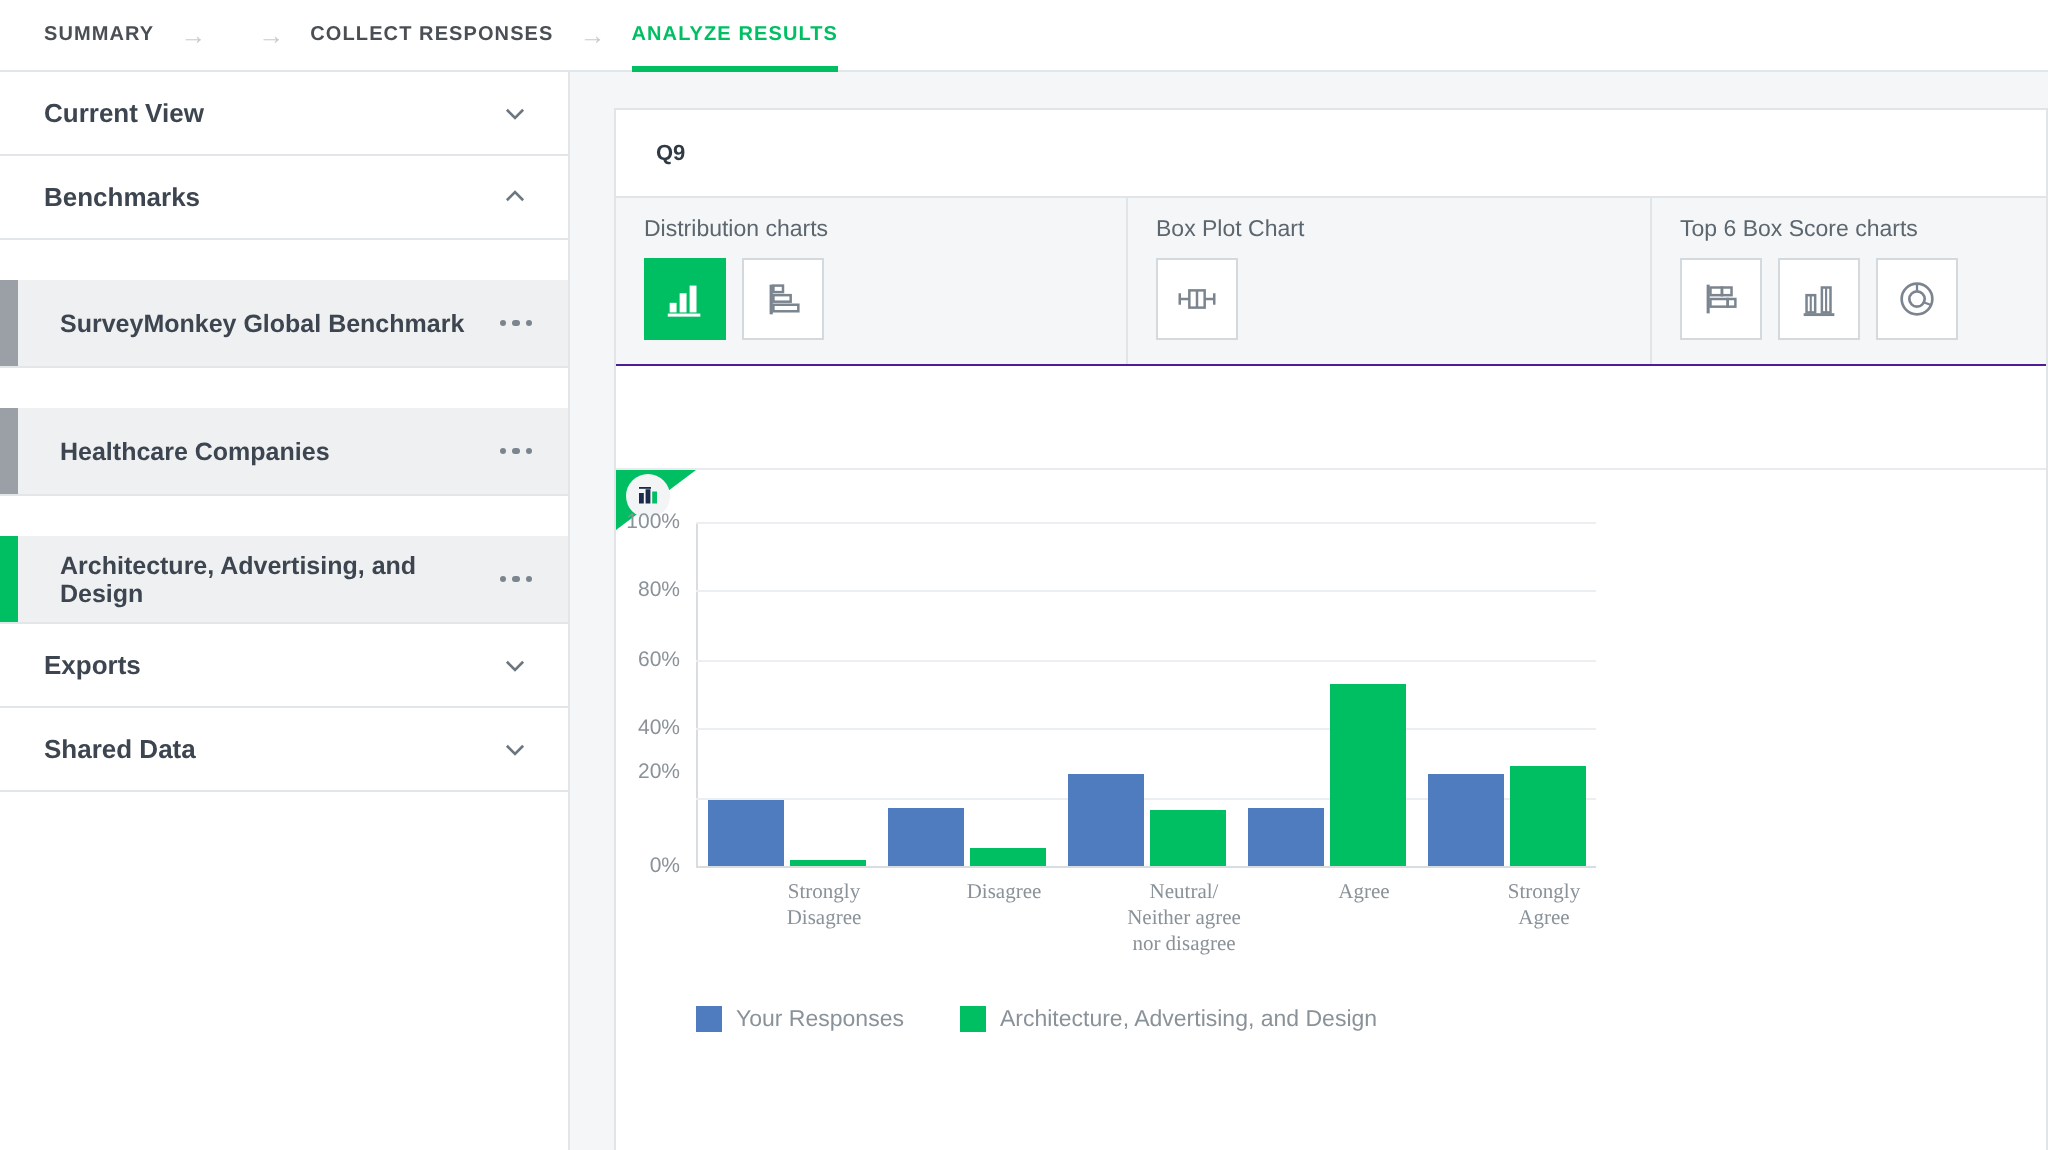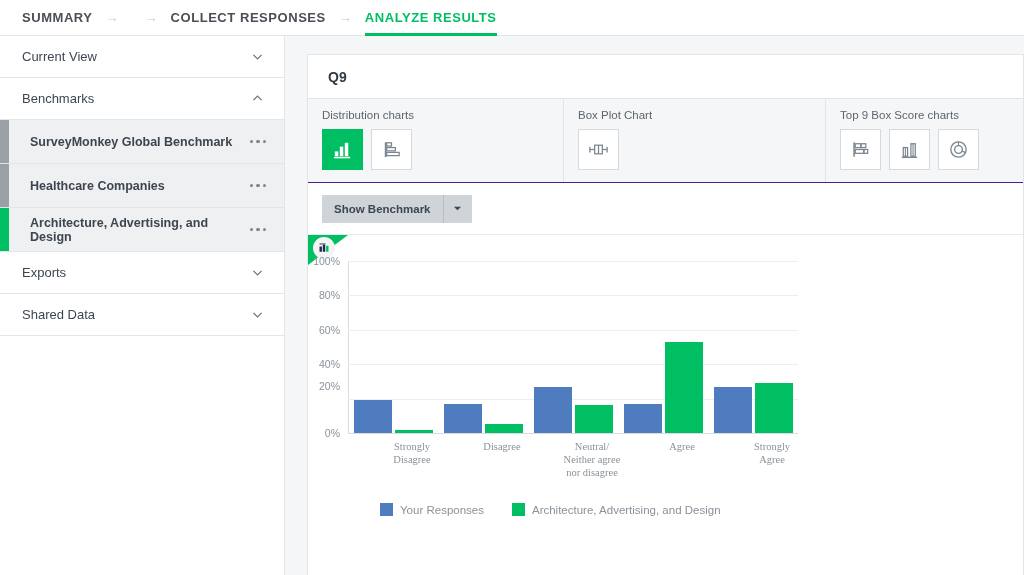--- a/index.html
+++ b/index.html
@@ -12,21 +12,21 @@
   
   .topnav {
     height: 36px; width: 1024px;
     background: #ffffff;
     display: flex; align-items: center;
     padding-left: 22px;
     border-bottom: 1px solid #e3e6e8;
     position: relative;
   }
   .crumb {
-    font-size: 13px; font-weight: bold; letter-spacing: .55px;
+    font-size: 10px; font-weight: bold; letter-spacing: .55px;
     color: #4a4f55; white-space: nowrap; height: 36px;
     display: flex; align-items: center; position: relative;
   }
   .crumb.active { color: #00bf63; }
   .crumb.active::after {
     content: ""; position: absolute; left: 0; right: 0; bottom: 0;
     height: 3px; background: #00bf63;
   }
   .crumb-arrow {
     color: #c6ccd1; font-size: 13px; margin: 0 13px;
@@ -39,50 +39,51 @@
   
   .sidebar {
     width: 285px; height: 539px; background: #ffffff;
     border-right: 1px solid #e3e6e8; flex: none;
     overflow: hidden;
   }
   .side-row {
     height: 42px; display: flex; align-items: center;
     padding: 0 20px 0 22px;
     border-bottom: 1px solid #e3e6e8;
-    font-size: 13px; font-weight: normal; color: #3d4650;
+    font-size: 13px; font-weight: bold; color: #3d4650;
     justify-content: space-between; background: #ffffff;
   }
   .chev { width: 13px; height: 13px; flex: none; color: #6b7680; }
   .chev svg { display: block; }
 
   .bm-item {
     height: 44px; display: flex; align-items: center;
     background: #eef0f1; border-bottom: 1px solid #e3e6e8;
     position: relative; padding-left: 30px; padding-right: 18px;
     justify-content: space-between;
+    margin-top: 20px;
   }
   .bm-bar { position: absolute; left: 0; top: 0; bottom: 0; width: 9px; }
   .bm-label { font-size: 12.5px; font-weight: bold; color: #3d4650; }
   .dots { display: flex; gap: 3px; align-items: center; }
   .dots i { width: 3.5px; height: 3.5px; border-radius: 50%; background: #7b858f; display: block; }
 
   
   .main {
     flex: 1; height: 539px; background: #f4f6f7;
     padding: 18px 0 0 22px; overflow: hidden;
   }
   .card {
     background: #ffffff; border: 1px solid #e1e5e8;
     width: 100%; height: 100%;
   }
 
   .q-head {
     height: 44px; display: flex; align-items: center;
-    padding-left: 20px; font-size: 14px; font-weight: bold; color: #2f3a45;
+    padding-left: 20px; font-size: 11px; font-weight: bold; color: #2f3a45;
     border-bottom: 1px solid #e1e5e8;
   }
 
   
   .tool-row { display: flex; background: #f4f6f7; border-bottom: 1px solid #4c1d95; }
   .tool-group { padding: 10px 14px 12px 14px; border-right: 1px solid #e1e5e8; }
   .tool-group:last-child { border-right: none; }
   .tg-dist { width: 256px; }
   .tg-box  { width: 262px; }
   .tg-top  { flex: 1; }
@@ -146,21 +147,21 @@
   .bar { width: 38px; }
   .bar.b { background: #4f7cbf; }
   .bar.g { background: #00bf63; }
 
   .xlabels { margin-left: 59px; width: 450px; display: flex; font-family: Liberation Serif, serif; }
   .xl {
     flex: 1; text-align: center; font-size: 10.5px; color: #8a9299;
     line-height: 13px; padding-top: 7px; white-space: pre-line;
   }
 
-  .legend { margin-left: 72px; margin-top: 24px; display: flex; gap: 28px; align-items: center; }
+  .legend { margin-left: 40px; margin-top: 24px; display: flex; gap: 28px; align-items: center; }
   .lg { display: flex; align-items: center; gap: 7px; }
   .sw { width: 13px; height: 13px; flex: none; }
   .lg span { font-size: 11.5px; color: #8a9299; }
 </style>
 </head>
 <body>
 
 <div class="topnav">
   <div class="crumb">SUMMARY</div>
   <div class="crumb-arrow">→</div>
@@ -282,21 +283,21 @@
                 <line x1="3" y1="9" x2="3" y2="15" stroke="#7b858f" stroke-width="1.3"></line>
                 <line x1="21" y1="9" x2="21" y2="15" stroke="#7b858f" stroke-width="1.3"></line>
                 <rect x="8" y="7.5" width="8" height="9" fill="none" stroke="#7b858f" stroke-width="1.3"></rect>
                 <line x1="12" y1="7.5" x2="12" y2="16.5" stroke="#7b858f" stroke-width="1.3"></line>
               </svg>
             </div>
           </div>
         </div>
 
         <div class="tool-group tg-top">
-          <div class="tg-title">Top 9 Box Score charts</div>
+          <div class="tg-title">Top 6 Box Score charts</div>
           <div class="tg-icons">
             <div class="ticon">
               <svg viewBox="0 0 24 24" width="23" height="23">
                 <rect x="4.5" y="4.5" width="1.6" height="15" fill="#7b858f"></rect>
                 <rect x="6.5" y="6" width="6" height="4" fill="none" stroke="#7b858f" stroke-width="1.3"></rect>
                 <rect x="12.5" y="6" width="5" height="4" fill="none" stroke="#7b858f" stroke-width="1.3"></rect>
                 <rect x="6.5" y="12" width="9" height="4" fill="none" stroke="#7b858f" stroke-width="1.3"></rect>
                 <rect x="15.5" y="12" width="4" height="4" fill="none" stroke="#7b858f" stroke-width="1.3"></rect>
               </svg>
             </div>
@@ -316,28 +317,20 @@
                 <line x1="12" y1="4" x2="12" y2="8" stroke="#7b858f" stroke-width="1.2"></line>
                 <line x1="19" y1="15" x2="15.4" y2="13.7" stroke="#7b858f" stroke-width="1.2"></line>
               </svg>
             </div>
           </div>
         </div>
 
       </div>
 
       <div class="qrow">
-        <div class="btn-group">
-          <div class="btn-main">Show Benchmark</div>
-          <div class="btn-caret">
-            <svg viewBox="0 0 10 10" width="9" height="9">
-                <path d="M1 3l4 4 4-4" fill="#3d4650"></path>
-              </svg>
-          </div>
-        </div>
       </div>
 
       <div class="chart-zone">
 
         <div class="ribbon">
           <span class="tri"></span>
           <span class="badge">
             <svg viewBox="0 0 16 16" width="12" height="12">
               <rect x="2" y="6" width="3.2" height="7" fill="#1b2a4a"></rect>
               <rect x="6.4" y="3.5" width="3.2" height="9.5" fill="#1b2a4a"></rect>

